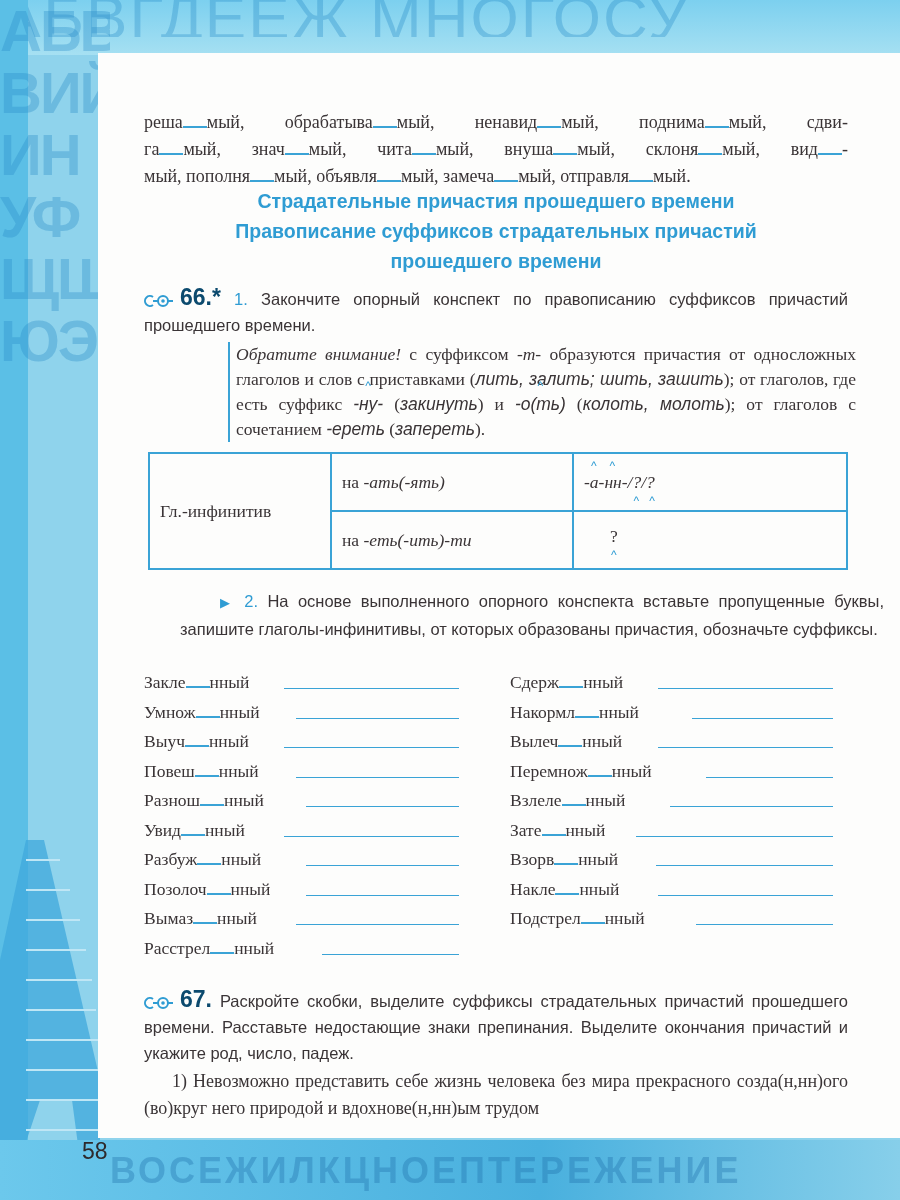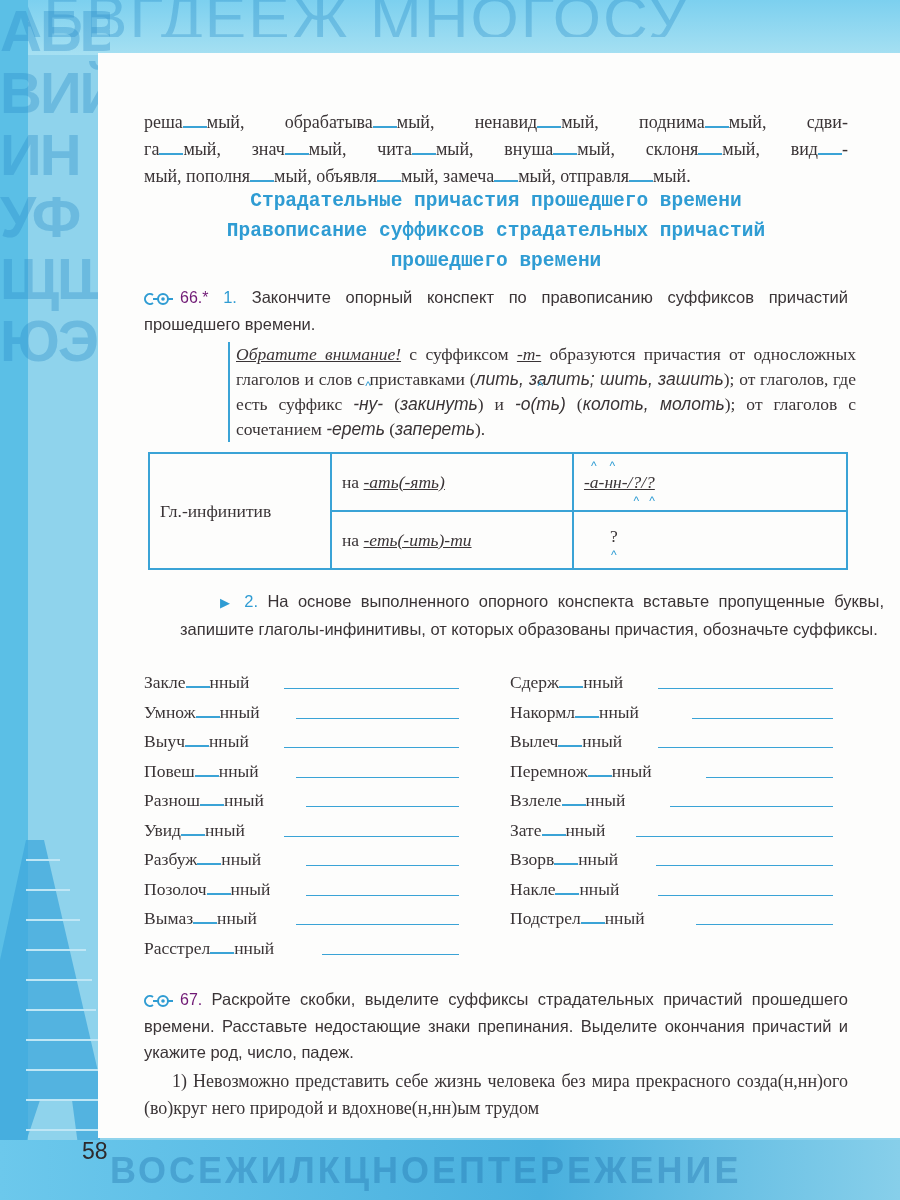--- a/index.html
+++ b/index.html
@@ -48,37 +48,37 @@
     position:absolute; left:82px; top:1138px;
     font-family:"Liberation Sans", sans-serif; font-size:23px; color:#2e2a2c;
   }
   .content { position:absolute; left:144px; top:0; width:704px; }
 
   .para-serif { font-size:18px; line-height:27px; text-align:justify; }
   .blank { display:inline-block; width:24px; border-bottom:2px solid #3aa3d6; height:16px; vertical-align:baseline; }
 
   .section-title {
     position:absolute; left:0; width:704px; text-align:center;
-    font-family:Liberation Mono, monospace; font-weight:bold; color:#2f9cd3;
+    font-family:Liberation Sans, sans-serif; font-weight:bold; color:#2f9cd3;
     font-size:19.5px; line-height:30px;
   }
   .task-head {
     position:absolute; left:0; width:704px;
     font-family:"Liberation Sans", sans-serif; font-size:16.5px; line-height:26px;
     text-align:justify; color:#3a3436;
   }
   .task-icon { display:inline-block; width:30px; height:14px; vertical-align:middle; margin-right:6px; }
-  .task-num { color:#701a75; font-weight:normal; font-size:16px; }
+  .task-num { color:#0c4a6e; font-weight:bold; font-size:23px; }
   .sub-num { color:#2f9cd3; }
   .note-box {
     position:absolute; left:84px; top:342px; width:620px;
     border-left:2px solid #3aa3d6; padding-left:6px;
     font-size:17.5px; line-height:25px; text-align:justify;
   }
-  .it { font-style:italic;text-decoration:underline; }
+  .it { font-style:italic; }
   .it-sans { font-family:"Liberation Sans", sans-serif; font-style:italic; }
   .caret-wrap { position:relative; display:inline-block; }
   .caret { position:absolute; left:50%; top:-12px; transform:translateX(-50%); color:#2f9cd3; font-size:12px; font-family:"Liberation Sans", sans-serif; font-style:normal; line-height:12px; }
   .caret-below { top:auto; bottom:-14px; }
 
   table.konspekt {
     position:absolute; left:4px; top:452px; width:700px; border-collapse:collapse;
     font-size:17.5px;
   }
   table.konspekt td { border:2px solid #3aa3d6; padding:0 10px; }

